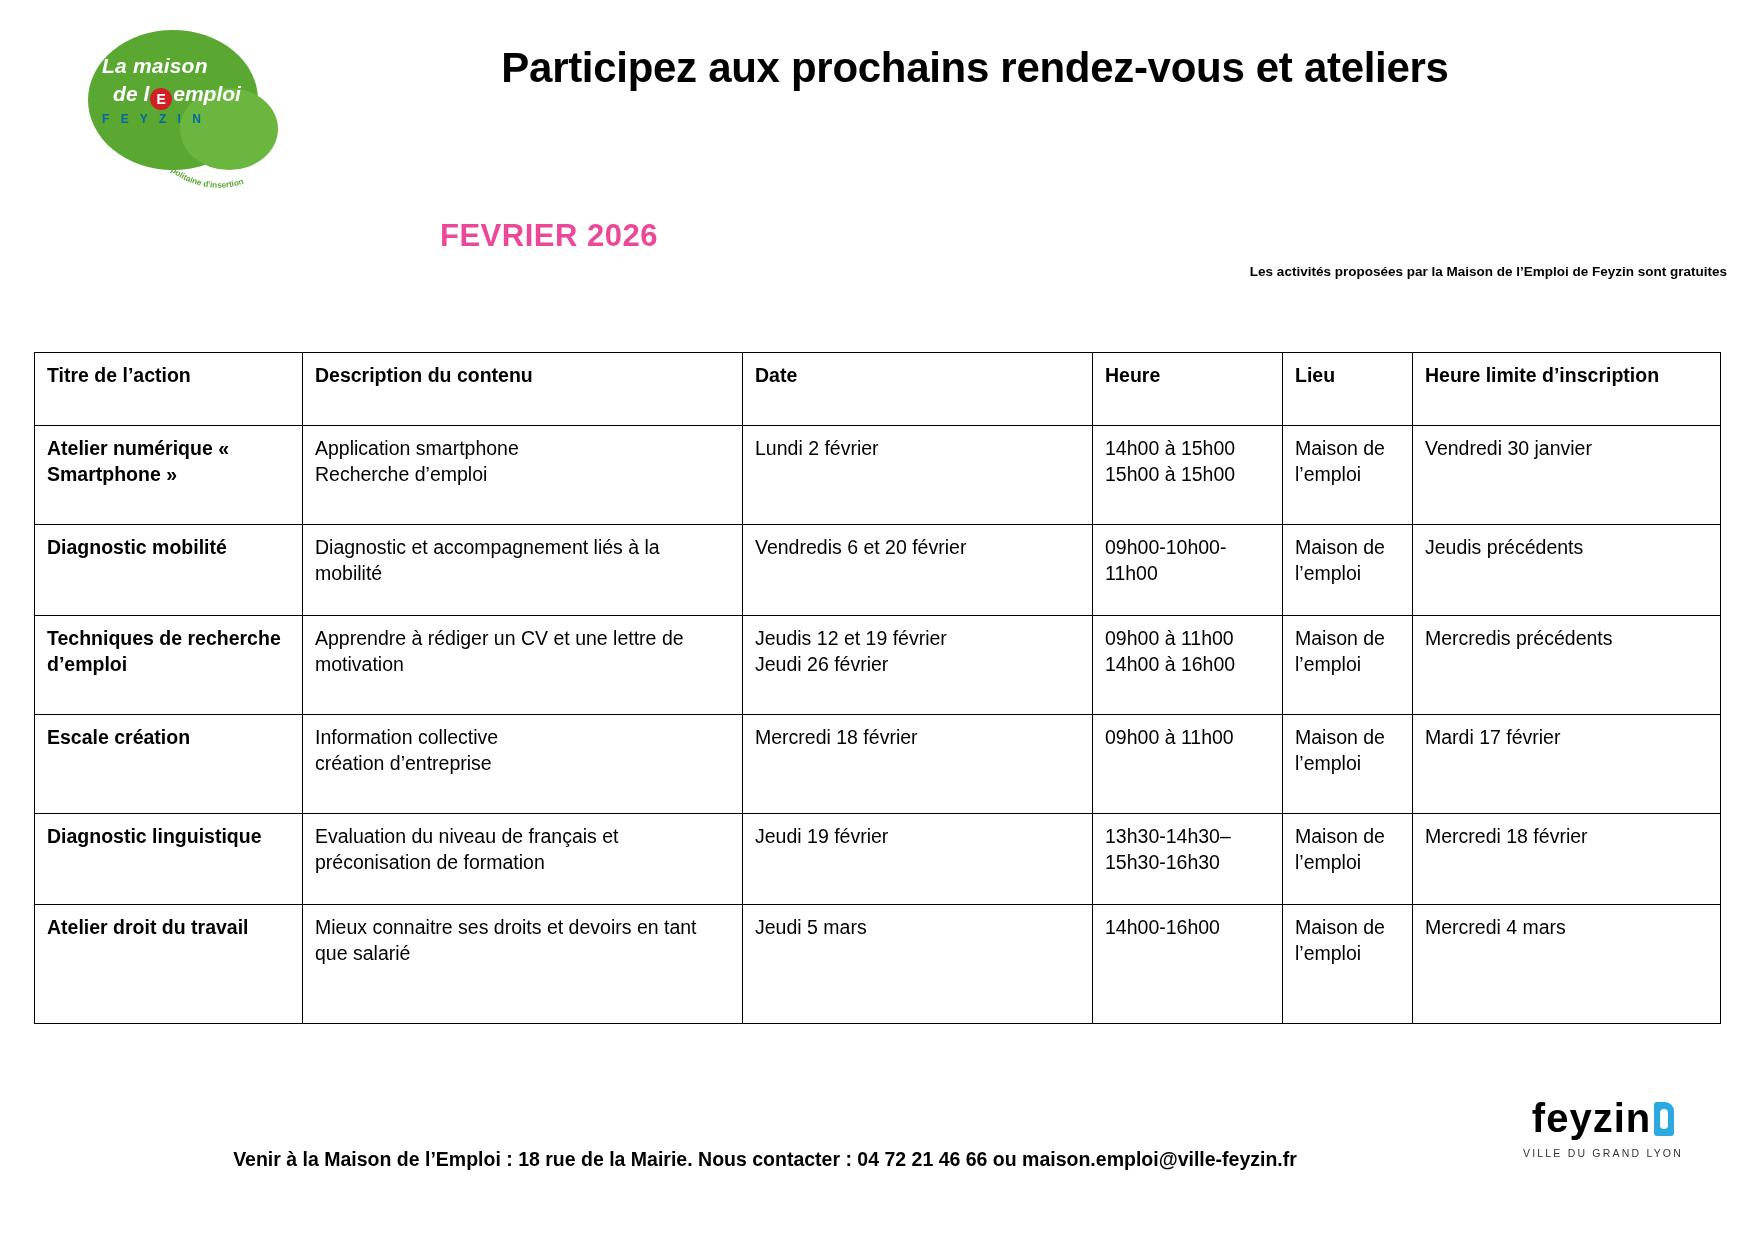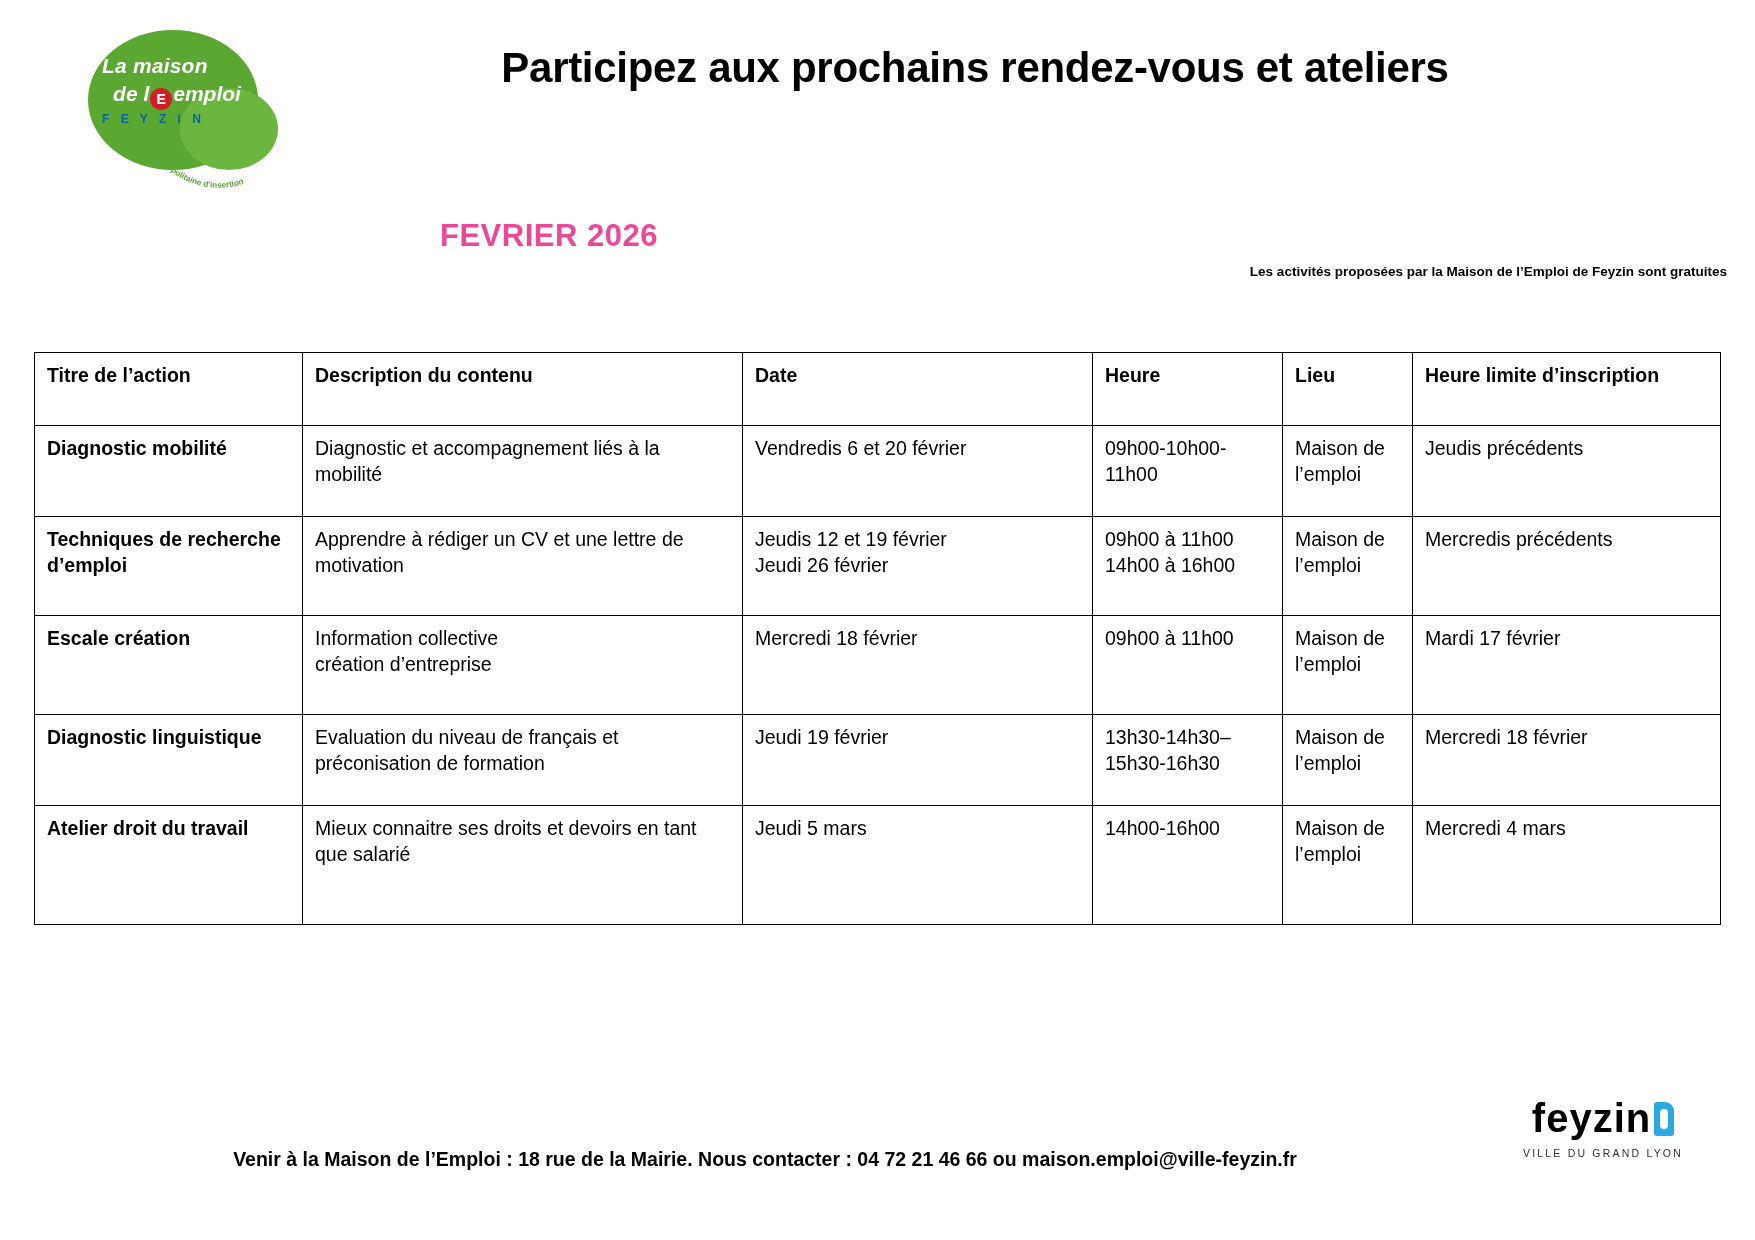--- a/index.html
+++ b/index.html
@@ -290,20 +290,28 @@
       <tr class="row-head">
         <th>Titre de l’action</th>
         <th>Description du contenu</th>
         <th>Date</th>
         <th>Heure</th>
         <th>Lieu</th>
         <th>Heure limite d’inscription</th>
       </tr>
     </thead>
     <tbody>
+      <tr class="r-1">
+        <td class="first-col">Atelier numérique « Smartphone »</td>
+        <td>Application smartphone<br>Recherche d’emploi</td>
+        <td>Lundi 2 février</td>
+        <td>14h00 à 15h00<br>15h00 à 15h00</td>
+        <td>Maison de l’emploi</td>
+        <td>Vendredi 30 janvier</td>
+      </tr>
       <tr class="r-2">
         <td class="first-col">Diagnostic mobilité</td>
         <td>Diagnostic et accompagnement liés à la mobilité</td>
         <td>Vendredis 6 et 20 février</td>
         <td>09h00-10h00-11h00</td>
         <td>Maison de l’emploi</td>
         <td>Jeudis précédents</td>
       </tr>
       <tr class="r-3">
         <td class="first-col">Techniques de recherche d’emploi</td>

